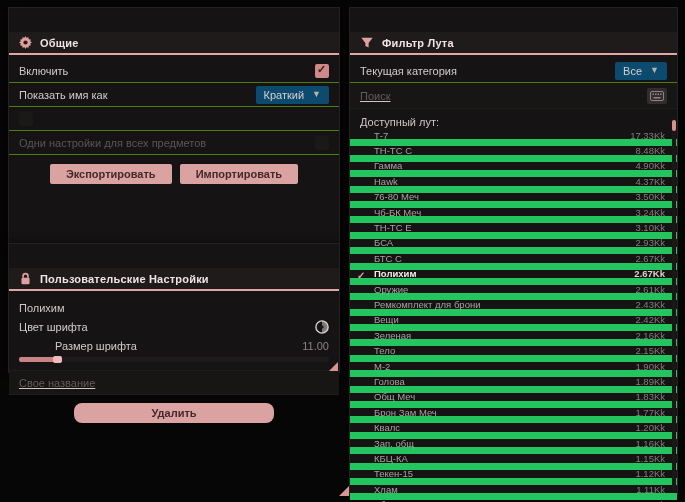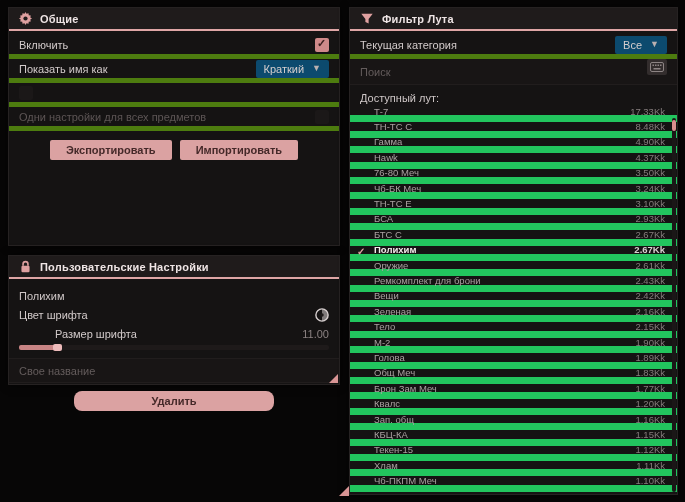--- a/index.html
+++ b/index.html
@@ -11,39 +11,40 @@
     overflow:hidden;
     position:relative;
   }
   .window {
     position:absolute;
     background:#151313;
     border:1px solid #262222;
     box-shadow:0 0 8px rgba(0,0,0,.6);
   }
   #win-general { left:8px;  top:7px;   width:332px; height:239px; }
-  #win-user    { left:8px;  top:255px; width:332px; height:130px; }
+  #win-user    { left:8px;  top:243px; width:332px; height:130px; }
   #win-loot    { left:349px; top:7px;  width:329px; height:488px; }
 
   .titlebar {
     height:23px; background:#1f1b1b;
     display:flex; align-items:center; gap:8px;
     padding:0 10px;
     border-bottom:2px solid #dfa6a6;
     font-size:11px; font-weight:bold; color:#eee4e4;
     letter-spacing:.2px;
+    margin-top:24px;
   }
   .titlebar svg { flex:0 0 auto; }
 
   .body { padding:4px 0; }
 
   .row {
     display:flex; align-items:center; justify-content:space-between;
     height:24px; padding:0 10px;
-    border-bottom:5px solid #4d7c0f;
+    border-bottom:1px solid #4d7c0f;
     font-size:11px;
   }
   .row.noline { border-bottom:none; }
   .row .lbl { color:#d3cbcb; }
   .row.muted .lbl { color:#5d5555; }
 
   .checkbox {
     width:14px; height:14px; border-radius:2px;
     background:#241f1f; position:relative; flex:0 0 auto;
   }
@@ -74,22 +75,22 @@
   .btn.wide { min-width:200px; padding:4px 30px;border-radius:8px; }
 
   .section-label { padding:7px 10px 3px 10px; font-size:11px; color:#cfc7c7; }
 
   .slider-row { padding:2px 10px 8px 10px; border-bottom:1px solid #211d1d; }
   .slider-track { height:5px; background:#1e1a1a; border-radius:2px; position:relative; }
   .slider-fill { position:absolute; left:0; top:0; height:5px; width:36px; background:#c88484; border-radius:2px; }
   .slider-grab { position:absolute; left:34px; top:-1px; width:9px; height:7px; background:#eebbbb; border-radius:2px; }
 
   .input-row {
-    display:flex; height:24px; padding:0 10px;
-    border-bottom:1px solid #211d1d; background:#181515;
+    display:flex; align-items:center; height:24px; padding:0 10px;
+    border-bottom:1px solid #211d1d; background:#181515;text-decoration:underline;
   }
   .input-row input {
     background:transparent; border:none; outline:none; width:100%;
     font-size:11px; color:#cfc7c7; font-family:"Liberation Sans", sans-serif;
   }
   .input-row input::placeholder { color:#645c5c; }
 
   .value-gray { color:#8b8282; font-size:11px; }
 
   .icon-btn {

